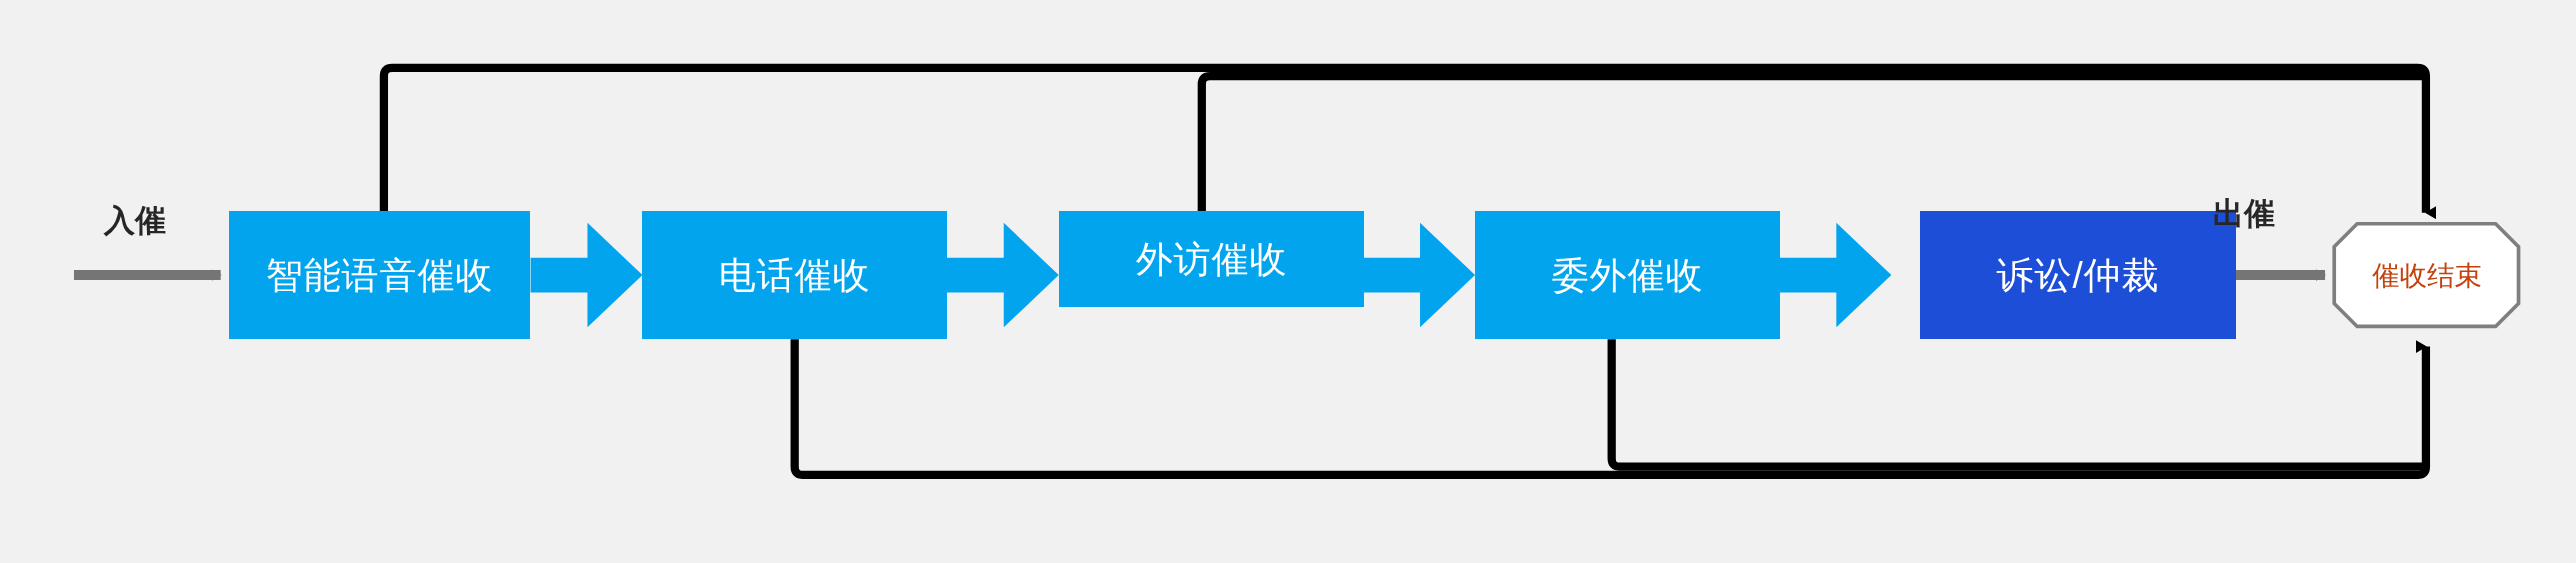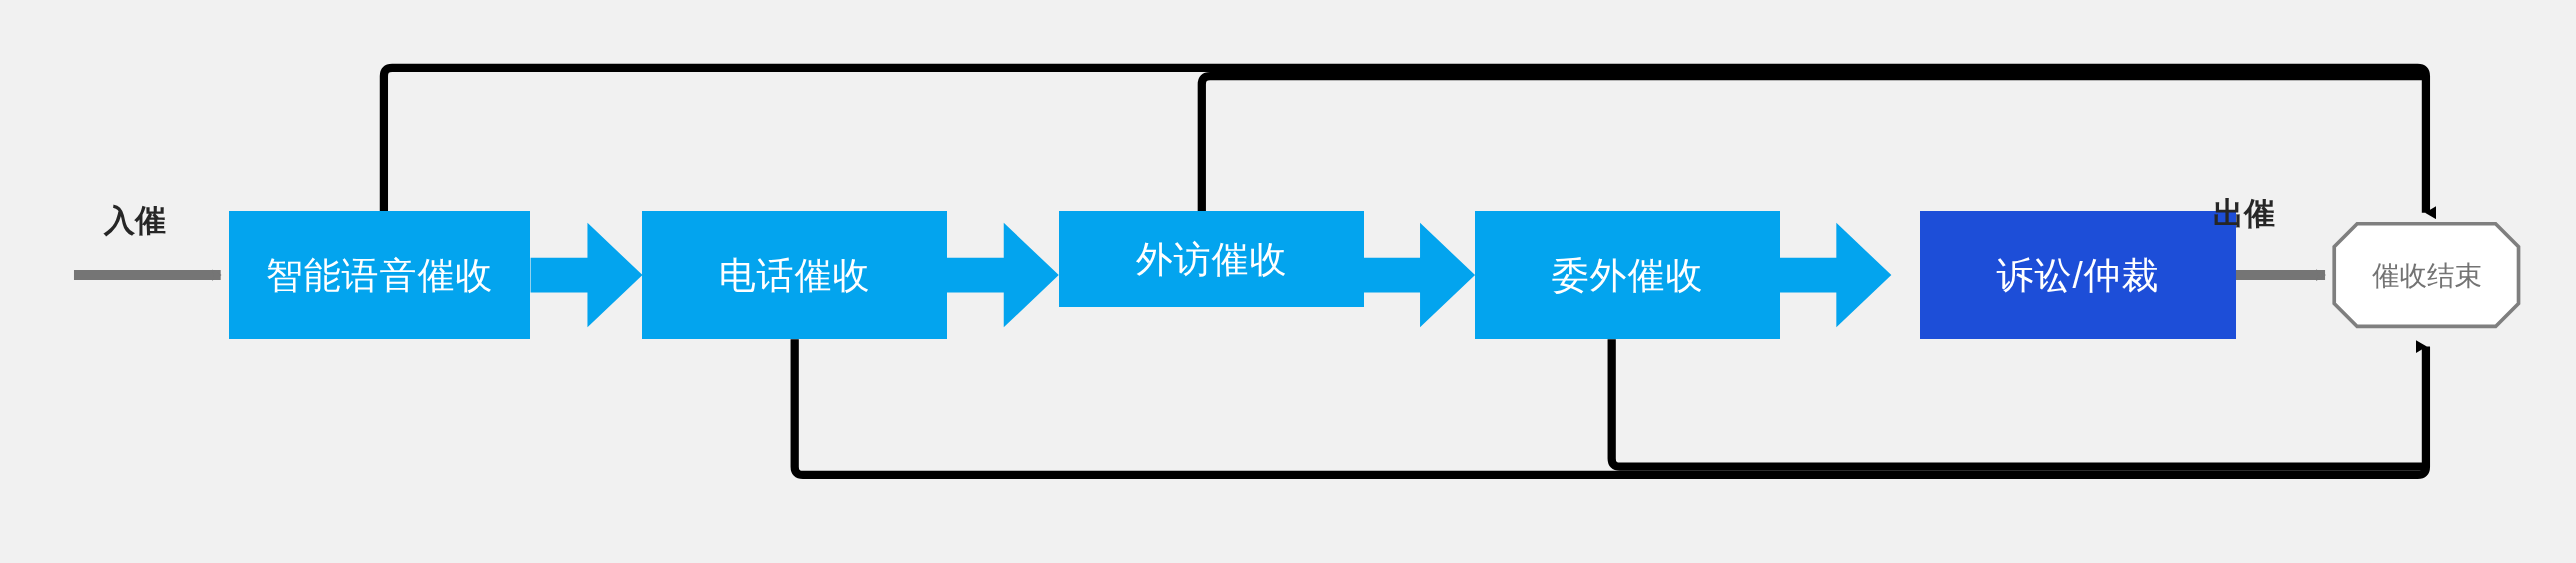--- a/index.html
+++ b/index.html
@@ -19,21 +19,21 @@
     color:#ffffff;
     font-size:37px;
     letter-spacing:0.9px;
     line-height:1;
     white-space:nowrap;
     box-sizing:border-box;
   }
   .endnode{
     position:absolute;
     display:flex;align-items:center;justify-content:center;
-    color:#737373;
+    color:#c2410c;
     font-size:27.5px;
     white-space:nowrap;
     box-sizing:border-box;
   }
   .edgelabel{
     position:absolute;
     font-size:31px;
     font-weight:bold;
     color:#262626;
     white-space:nowrap;

